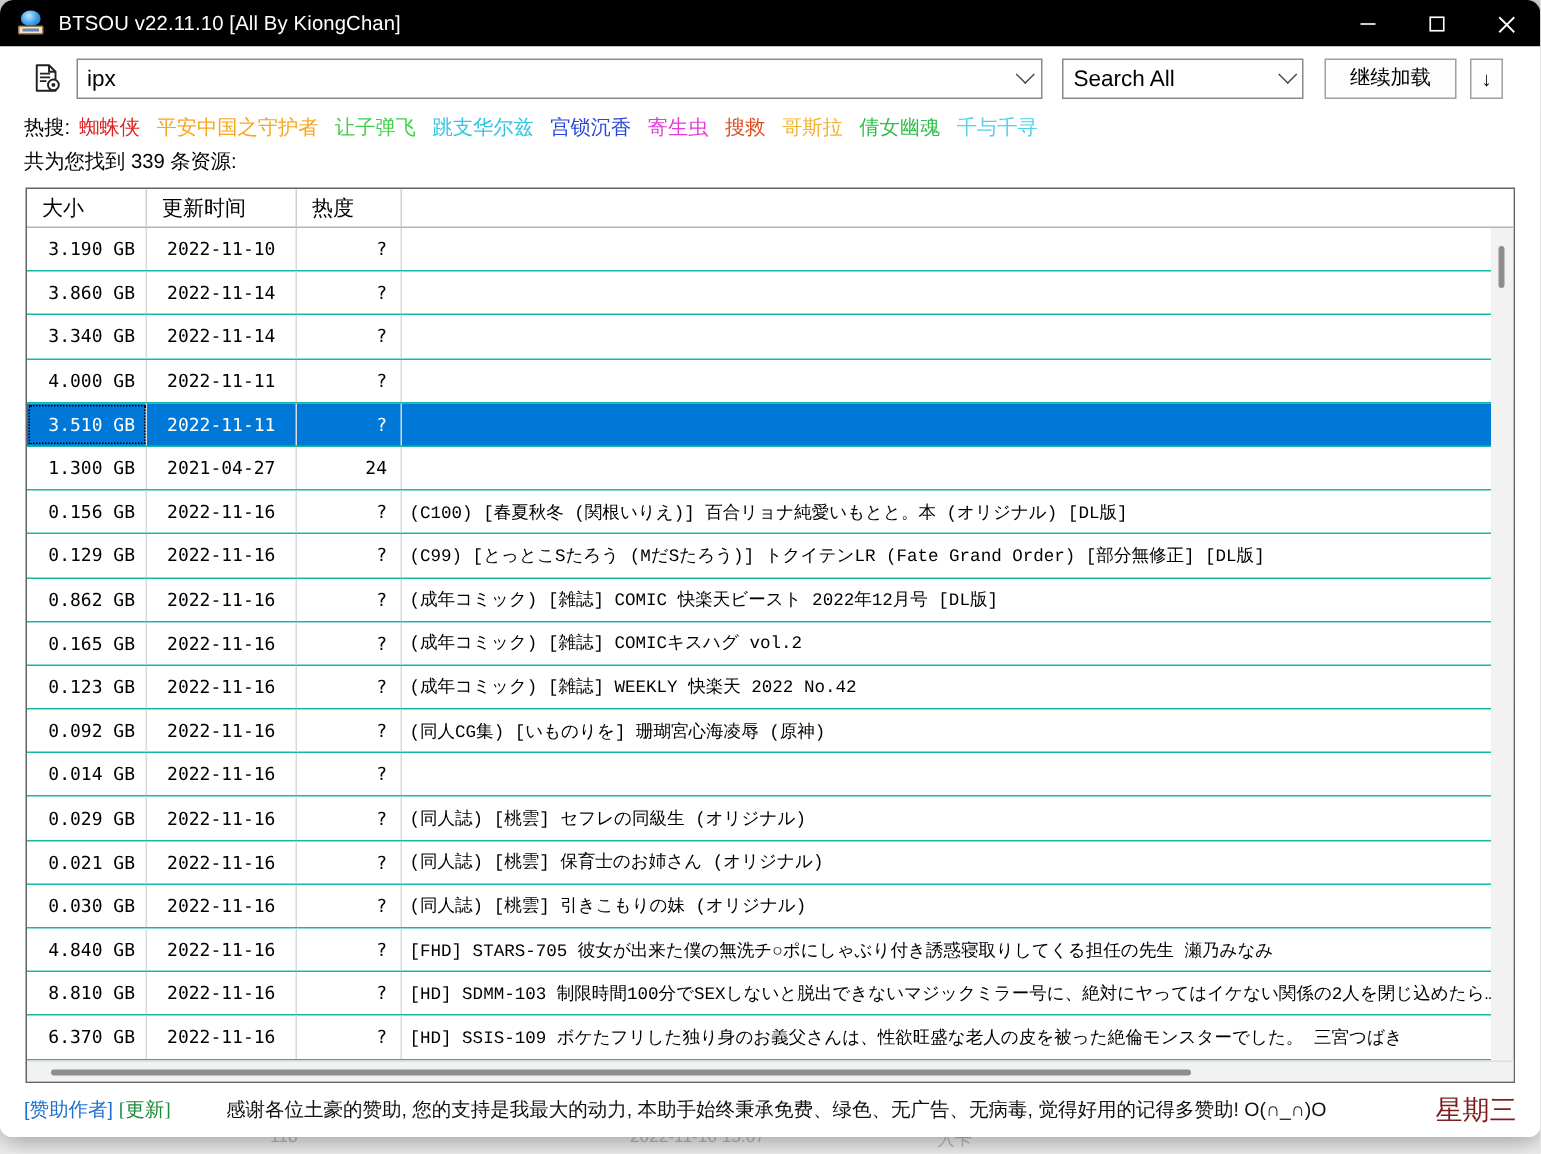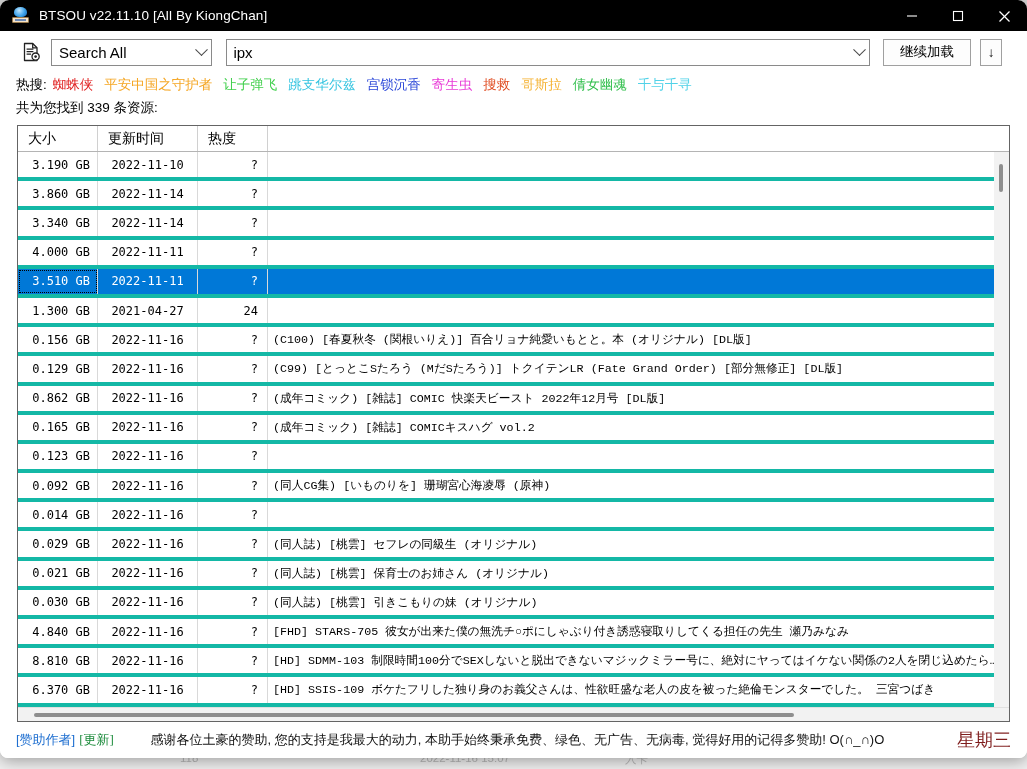--- a/index.html
+++ b/index.html
@@ -251,21 +251,21 @@
   .th.c-name { flex: 1; border-right: none; }
 
   .tbody {
     position: relative;
     height: 556px;
     overflow: hidden;
   }
   .tr {
     display: flex;
     height: 29.2px;
-    border-bottom: 4px solid #14b8a6;
+    border-bottom: 1px solid #14b8a6;
     box-sizing: border-box;
     align-items: center;
     font-family: "DejaVu Sans Mono", "Liberation Mono", monospace;
     font-size: 12px;
     color: #000;
   }
   .tr.selected {
     background: #0078d7;
     color: #ffffff;
   }
@@ -416,27 +416,27 @@
           <path d="M4.5 2.5 h8.2 l4.3 4.3 v12.7 h-12.5 z" fill="#fff" stroke="#222" stroke-width="1.3" stroke-linejoin="round"></path>
           <path d="M12.7 2.5 v4.3 h4.3" fill="none" stroke="#222" stroke-width="1.3"></path>
           <line x1="6.6" y1="8.1" x2="13.4" y2="8.1" stroke="#222" stroke-width="1.1"></line>
           <line x1="6.6" y1="10.6" x2="13.4" y2="10.6" stroke="#222" stroke-width="1.1"></line>
           <line x1="6.6" y1="13.1" x2="11" y2="13.1" stroke="#222" stroke-width="1.1"></line>
           <circle cx="15.6" cy="15.6" r="3.6" fill="#fff" stroke="#222" stroke-width="1.3"></circle>
           <circle cx="15.6" cy="15.6" r="1.3" fill="#222"></circle>
         </svg>
       </div>
 
+      <div class="combo search-combo">
+        <input class="combo-input" type="text" value="ipx" style="">
+        <div class="combo-arrow"></div>
+      </div>
+
       <div class="combo scope-combo">
         <div class="scope-label">Search All</div>
-        <div class="combo-arrow"></div>
-      </div>
-
-      <div class="combo search-combo">
-        <input class="combo-input" type="text" value="ipx" style="">
         <div class="combo-arrow"></div>
       </div>
 
       <div class="btn">继续加载</div>
       <div class="btn btn-sm">↓</div>
     </div>
 
     <div class="hotrow">
       <span class="hot-label">热搜:</span>
       <span class="hot-tag" style="color: rgb(224, 32, 32);">蜘蛛侠</span>
@@ -518,20 +518,21 @@
           <div class="tr">
             <div class="td c-size">0.165 GB</div>
             <div class="td c-date">2022-11-16</div>
             <div class="td c-heat">?</div>
             <div class="td c-name">(成年コミック) [雑誌] COMICキスハグ vol.2</div>
           </div>
           <div class="tr">
             <div class="td c-size">0.123 GB</div>
             <div class="td c-date">2022-11-16</div>
             <div class="td c-heat">?</div>
+            <div class="td c-name">(成年コミック) [雑誌] WEEKLY 快楽天 2022 No.42</div>
           </div>
           <div class="tr">
             <div class="td c-size">0.092 GB</div>
             <div class="td c-date">2022-11-16</div>
             <div class="td c-heat">?</div>
             <div class="td c-name">(同人CG集) [いものりを] 珊瑚宮心海凌辱 (原神)</div>
           </div>
           <div class="tr">
             <div class="td c-size">0.014 GB</div>
             <div class="td c-date">2022-11-16</div>

